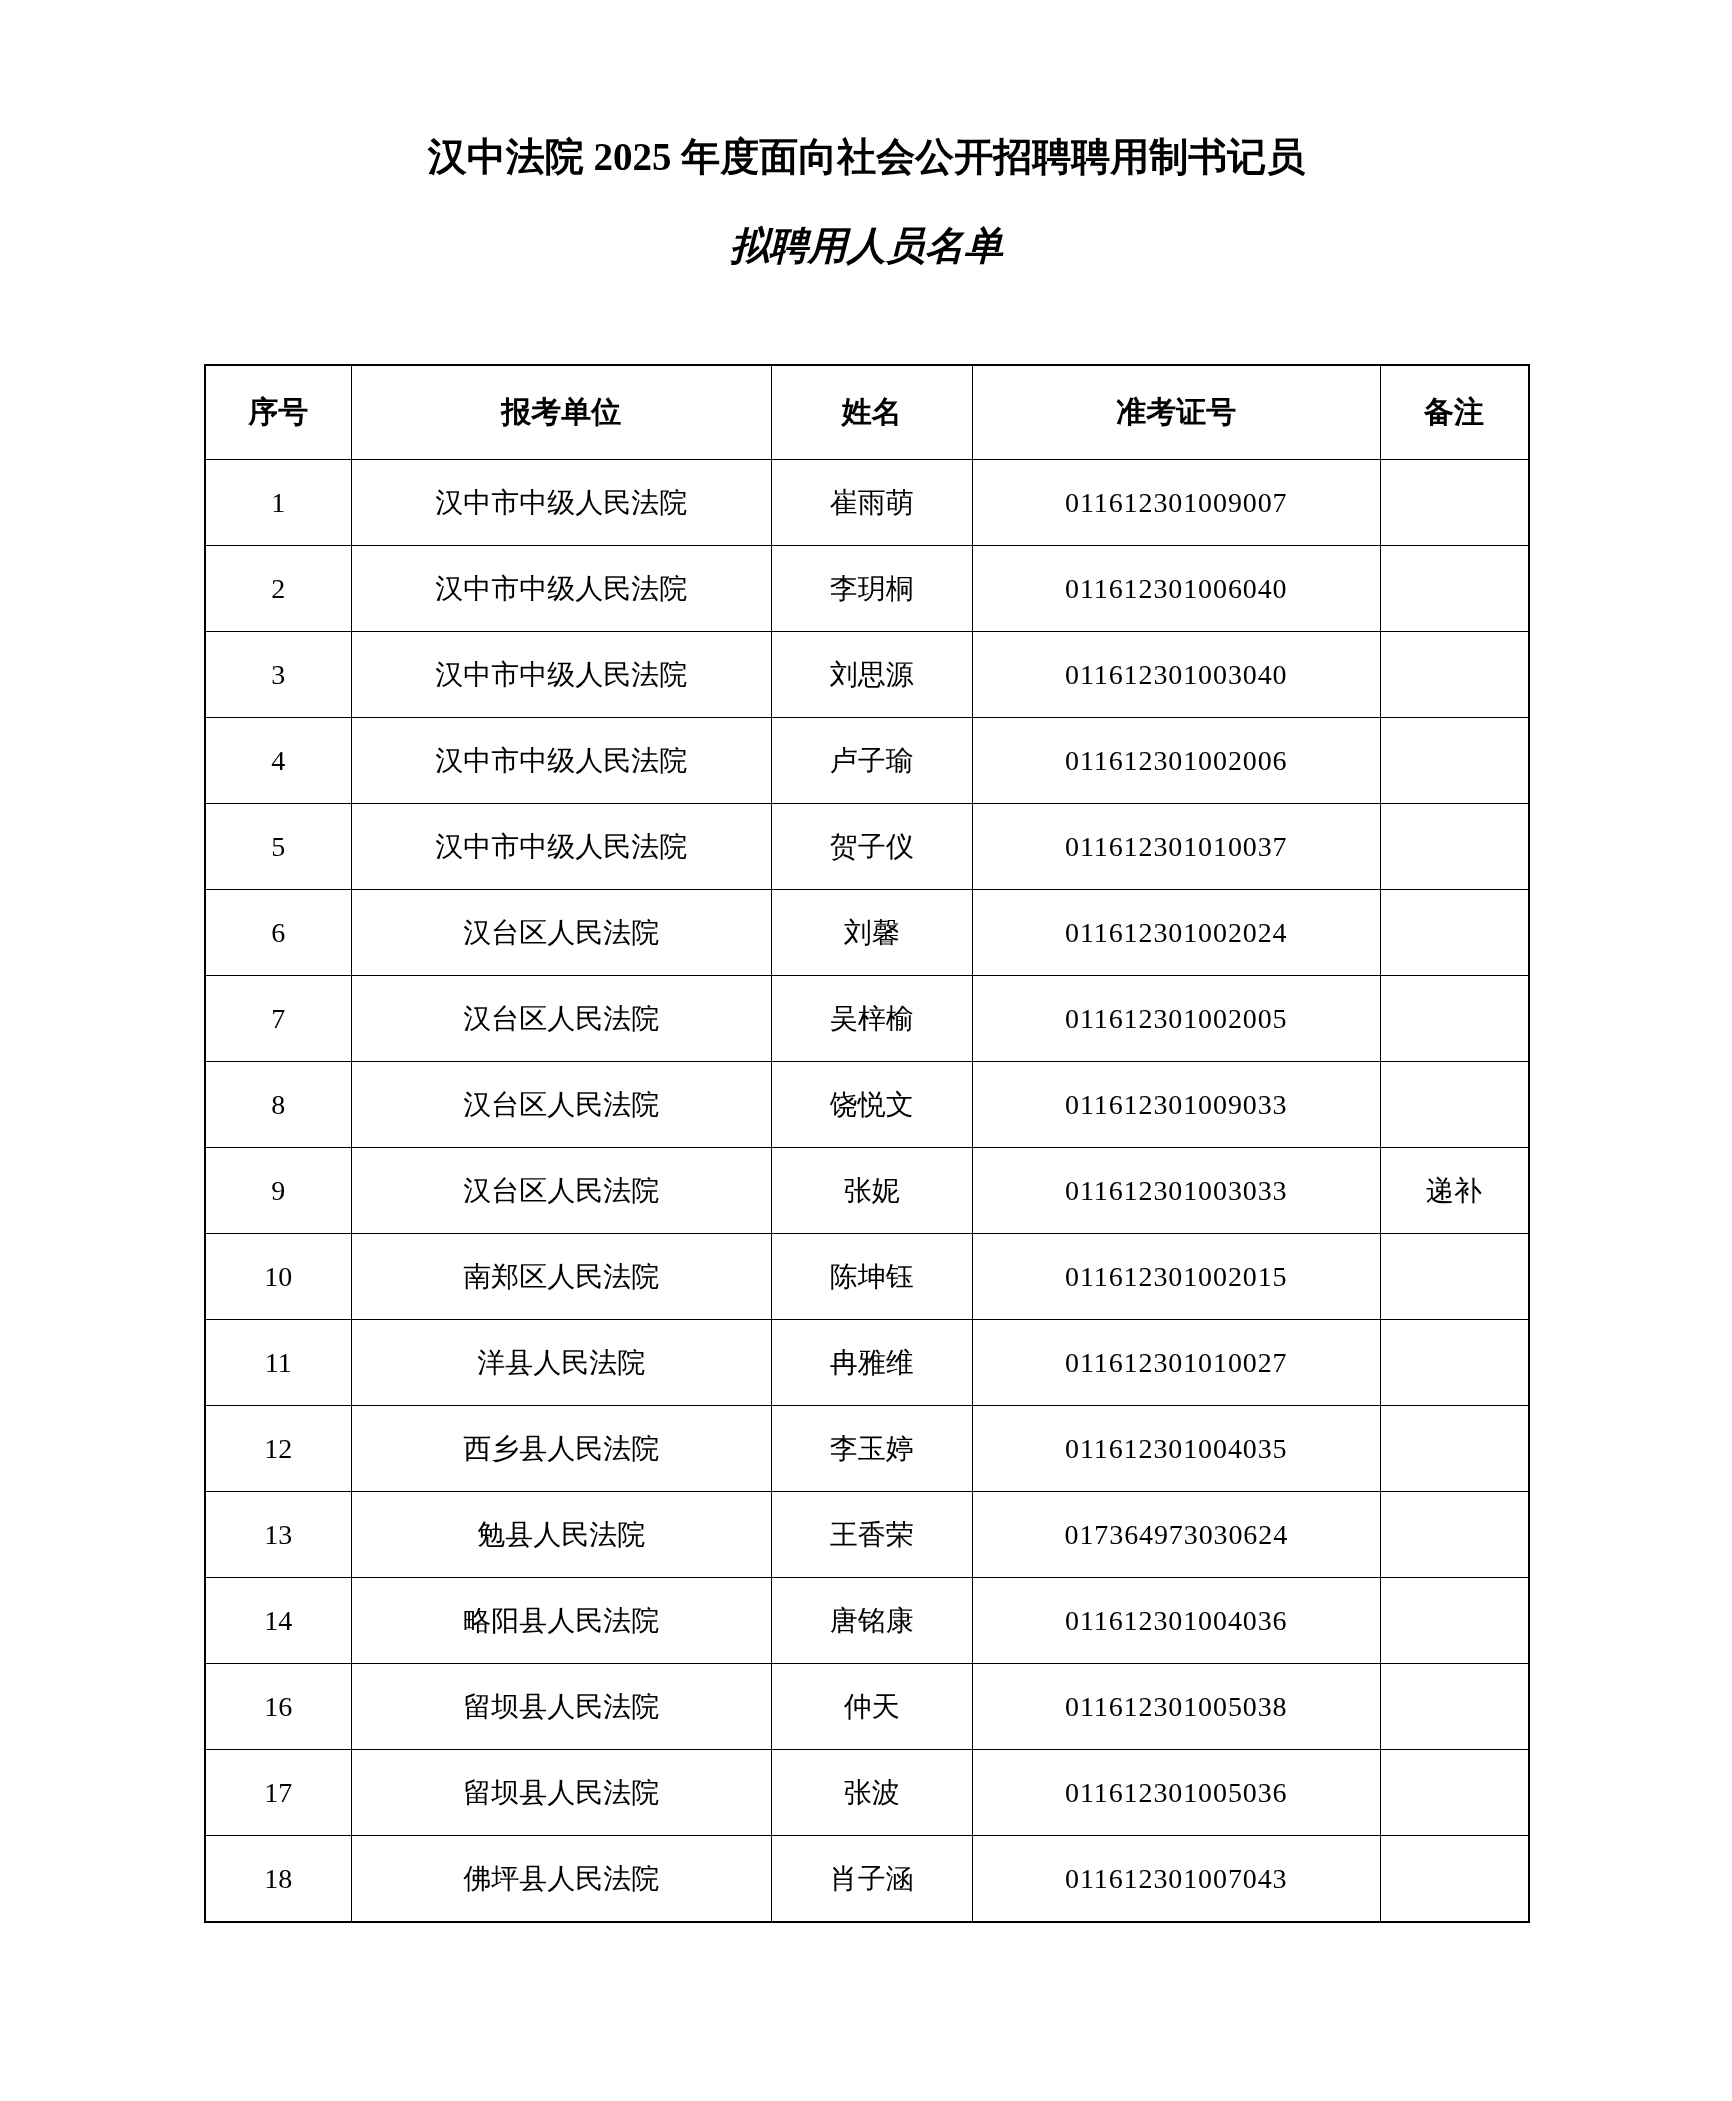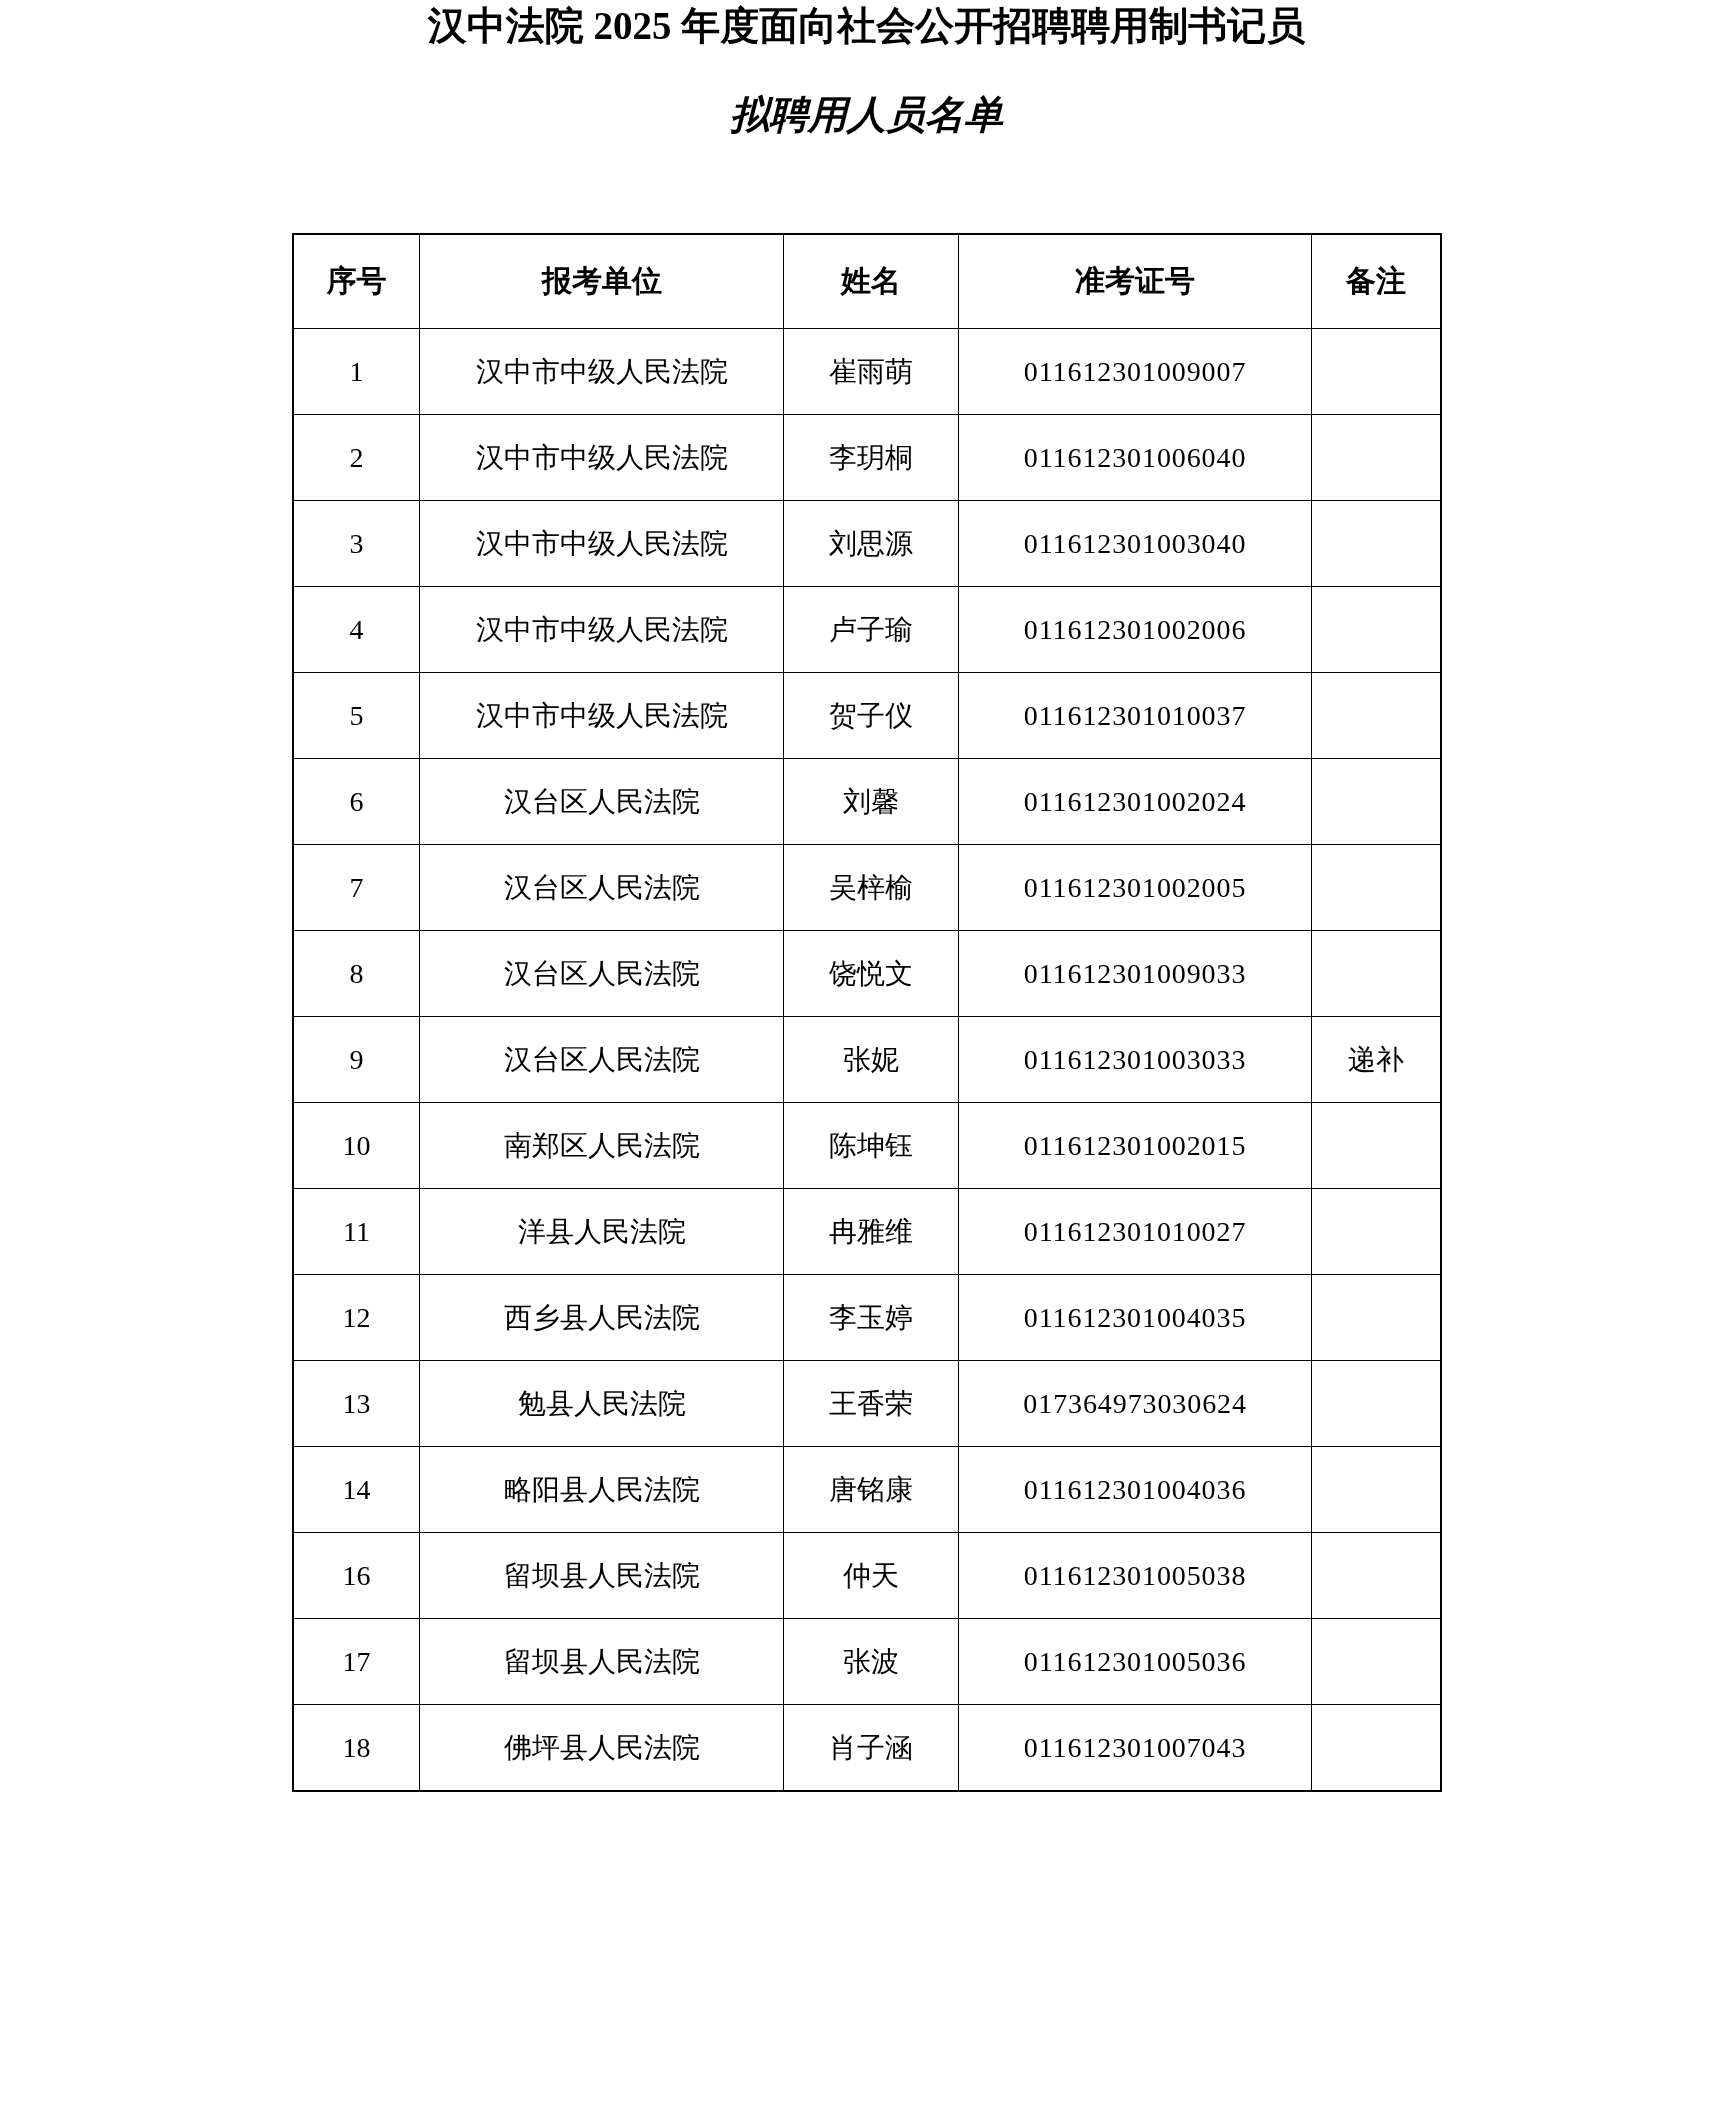--- a/index.html
+++ b/index.html
@@ -6,36 +6,37 @@
     margin: 0;
     padding: 0;
     background: #ffffff;
   }
   .page {
     position: relative;
     width: 1733px;
     height: 2101px;
     background: #ffffff;
     box-sizing: border-box;
+    padding-top: 131px;
     font-family: "Liberation Serif", "DejaVu Serif", serif;
     color: #000000;
   }
   .doc-title {
     text-align: center;
     font-weight: bold;
     font-size: 39px;
     line-height: 51px;
     margin: 0;
   }
   .doc-title.line2 {
     margin-top: 38px;
     font-style: italic;
   }
   table.roster {
-    width: 1150px;
+    width: 1326px;
     margin: 93px auto 4px auto;
     border-collapse: collapse;
     table-layout: fixed;
     border: 2.6px solid #000000;
   }
   table.roster th,
   table.roster td {
     border: 1.7px solid #000000;
     text-align: center;
     vertical-align: middle;

